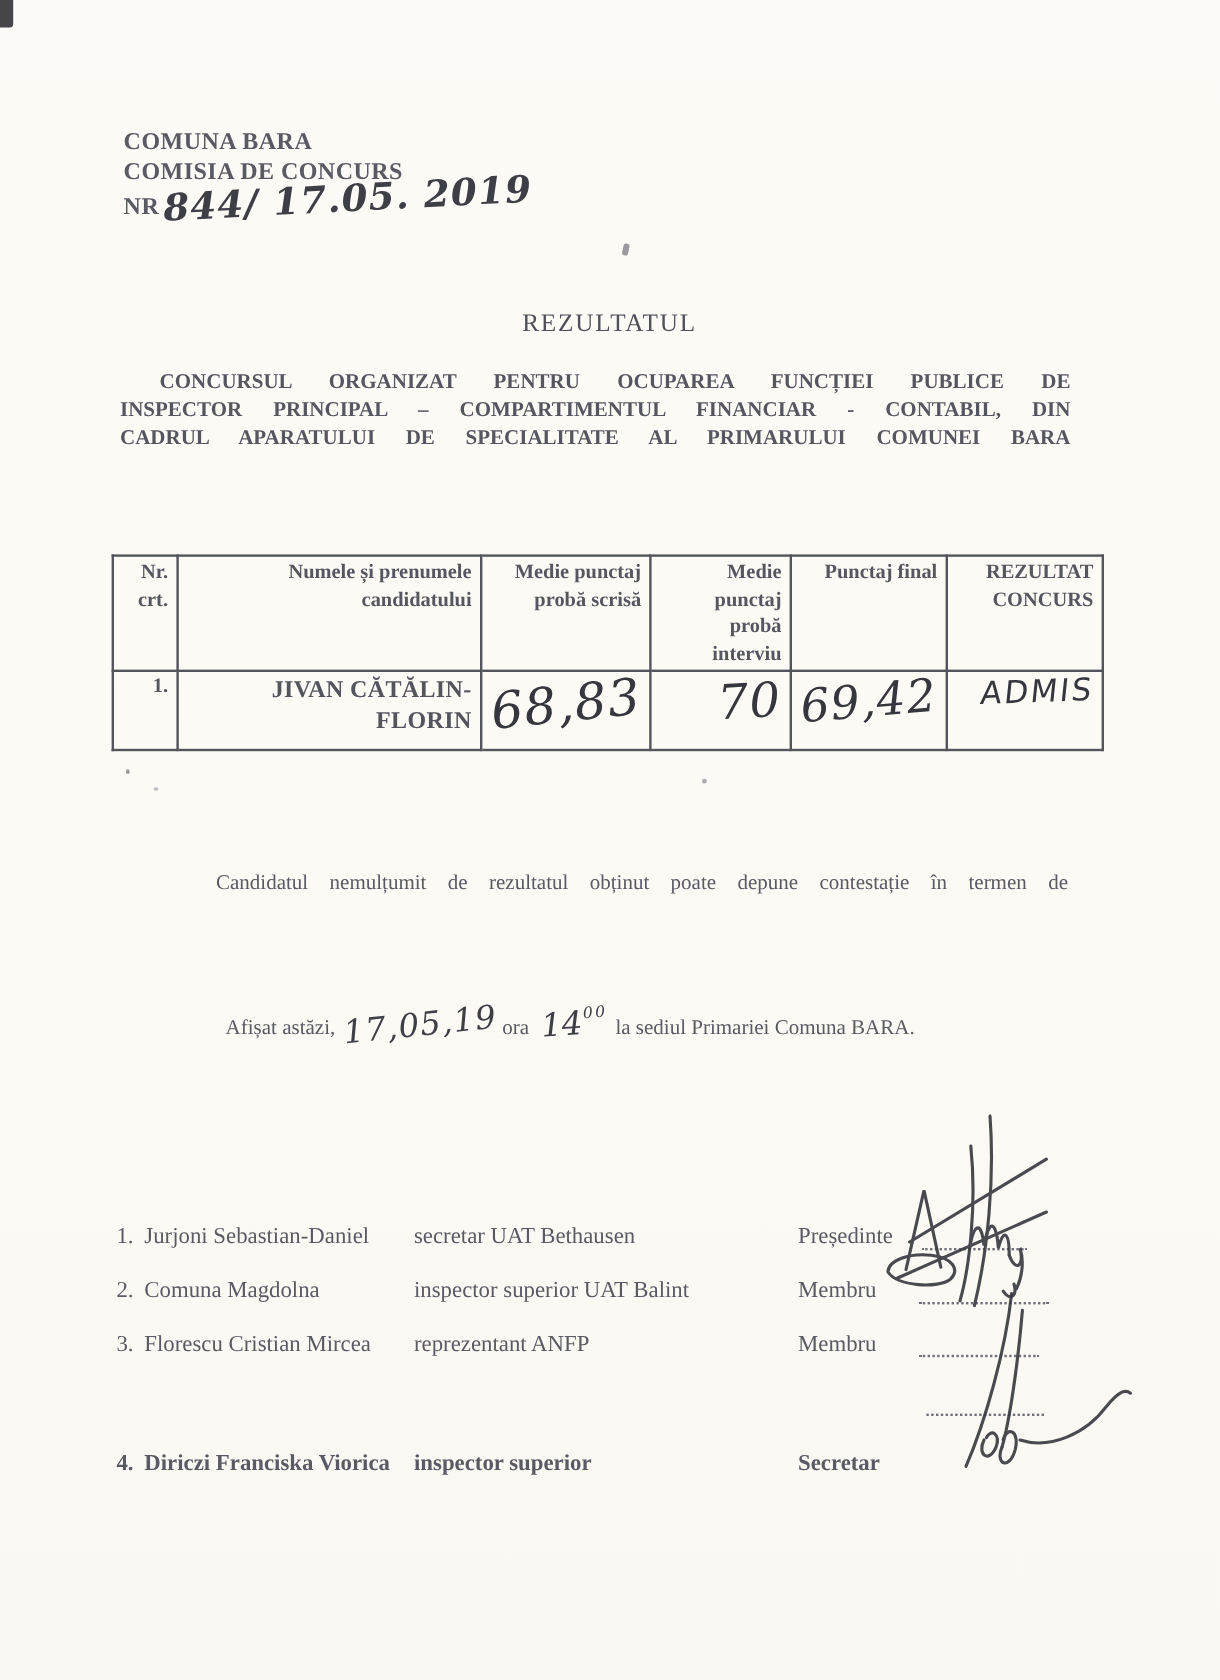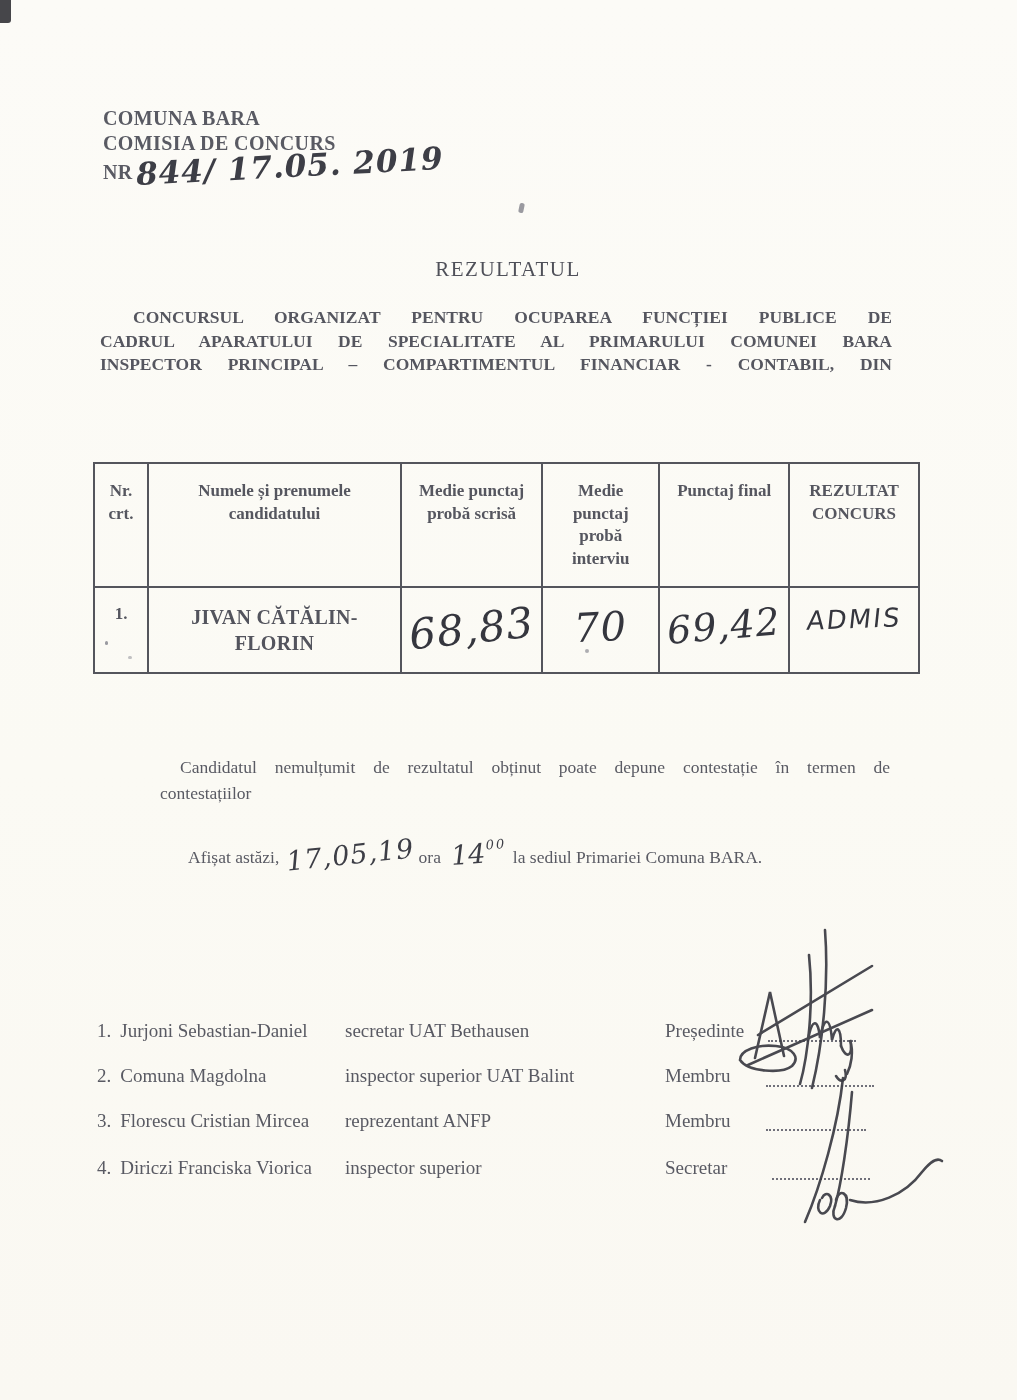--- a/index.html
+++ b/index.html
@@ -18,25 +18,25 @@
   .hdr{left:103px;top:106px;line-height:25px;font-weight:bold;font-size:20px;letter-spacing:.4px;color:#595a63;}
   .nr-line{white-space:nowrap;}
   .hw{font-family:"DejaVu Serif", serif;font-style:italic;color:#3d3e46;}
   .hw-nr{display:inline-block;font-size:31px;transform:rotate(-3deg) translateY(-2px);margin-left:3px;letter-spacing:1px;}
 
   .doc-title{left:8px;top:257px;width:1000px;text-align:center;font-weight:normal;font-size:21px;letter-spacing:1.5px;color:#4f5059;}
 
   .intro{left:100px;top:306px;width:792px;font-weight:bold;font-size:17.5px;line-height:23.5px;color:#55565f;word-spacing:4px;}
   .jline{text-align:justify;text-align-last:justify;}
   .indent33{text-indent:33px;}
-  .indent20{text-indent:20px;margin-top:32px;}
+  .indent20{text-indent:20px;}
 
   
   table.results{position:absolute;left:93px;top:462px;border-collapse:collapse;table-layout:fixed;}
-  table.results td,table.results th{border:2px solid #54555c;vertical-align:top;padding:16px 7px;text-align:center;}
+  table.results td,table.results th{border:2px solid #54555c;vertical-align:top;padding:2px 7px;text-align:right;}
   table.results th{font-size:17px;line-height:22.5px;font-weight:bold;color:#55565f;}
   tr.hdr-row{height:96px;}
   tr.data-row{height:66px;}
   td.nr-cell{vertical-align:middle;font-weight:bold;font-size:17px;padding-left:11px;}
   td.name-cell{vertical-align:middle;font-weight:bold;font-size:20px;line-height:26px;letter-spacing:.3px;color:#53545d;}
   td.score-cell{vertical-align:middle;text-align:center;overflow:visible;}
   .hw-score{display:inline-block;font-size:42px;transform:rotate(-6deg);color:#35363e;letter-spacing:1px;}
   .hw-score.s2{font-size:40px;transform:rotate(-3deg);}
   .hw-score.s3{font-size:38px;transform:rotate(-5deg);}
   .hw-result{display:inline-block;font-family:"DejaVu Sans", sans-serif;font-size:26px;letter-spacing:2px;color:#35363e;transform:rotate(-2deg) skewX(-8deg);}
@@ -73,22 +73,22 @@
   <div class="abs hdr">
     <div>COMUNA BARA</div>
     <div>COMISIA DE CONCURS</div>
     <div class="nr-line"><span>NR</span><span class="hw hw-nr">844/ 17.05. 2019</span></div>
   </div>
 
   <div class="abs doc-title">REZULTATUL</div>
 
   <div class="abs intro">
     <div class="jline indent33">CONCURSUL ORGANIZAT PENTRU OCUPAREA FUNCȚIEI PUBLICE DE</div>
+    <div class="jline">INSPECTOR PRINCIPAL – COMPARTIMENTUL FINANCIAR - CONTABIL, DIN</div>
     <div class="jline">CADRUL APARATULUI DE SPECIALITATE AL PRIMARULUI COMUNEI BARA</div>
-    <div class="jline">INSPECTOR PRINCIPAL – COMPARTIMENTUL FINANCIAR - CONTABIL, DIN</div>
   </div>
 
   <table class="results">
     <colgroup>
       <col style="width:54px">
         <col style="width:253px">
         <col style="width:118px">
       <col style="width:117px">
         <col style="width:120px">
         <col style="width:130px">
@@ -108,21 +108,20 @@
       <td class="score-cell"><span class="hw hw-score">68,83</span></td>
       <td class="score-cell"><span class="hw hw-score s2">70</span></td>
       <td class="score-cell"><span class="hw hw-score s3">69,42</span></td>
       <td class="score-cell"><span class="hw-result">ADMIS</span></td>
     </tr>
   </tbody>
     </table>
 
   <div class="abs contest">
     <div class="jline indent20">Candidatul nemulțumit de rezultatul obținut poate depune contestație în termen de</div>
-    <div>contestațiilor</div>
   </div>
 
   <div class="abs posted">
     <span>Afișat astăzi,</span><span class="hw hw-date">17,05,19</span><span>ora</span><span class="hw hw-time"><span>14</span><span class="sup">00</span></span><span>la sediul Primariei Comuna BARA.</span>
   </div>
 
   <div class="abs crow" style="top:1020px;padding-left:30px;">
     <span class="namegrp"><span class="idx">1.</span><span>Jurjoni Sebastian-Daniel</span></span>
     <span class="role">secretar UAT Bethausen</span>
     <span class="pos">Președinte</span>
@@ -130,21 +129,21 @@
   <div class="abs crow" style="top:1065px;">
     <span class="namegrp"><span class="idx">2.</span><span>Comuna Magdolna</span></span>
     <span class="role">inspector superior UAT Balint</span>
     <span class="pos">Membru</span>
   </div>
   <div class="abs crow" style="top:1110px;">
     <span class="namegrp"><span class="idx">3.</span><span>Florescu Cristian Mircea</span></span>
     <span class="role">reprezentant  ANFP</span>
     <span class="pos">Membru</span>
   </div>
-  <div class="abs crow" style="top:1157px;">
+  <div class="abs crow" style="top:1209px;font-weight:bold;">
     <span class="namegrp"><span class="idx">4.</span><span>Diriczi Franciska Viorica</span></span>
     <span class="role">inspector superior</span>
     <span class="pos">Secretar</span>
   </div>
 
   <div class="abs sigline" style="left:768px;top:1040px;width:88px;"></div>
   <div class="abs sigline" style="left:766px;top:1085px;width:108px;"></div>
   <div class="abs sigline" style="left:766px;top:1129px;width:100px;"></div>
   <div class="abs sigline" style="left:772px;top:1178px;width:98px;"></div>
 

